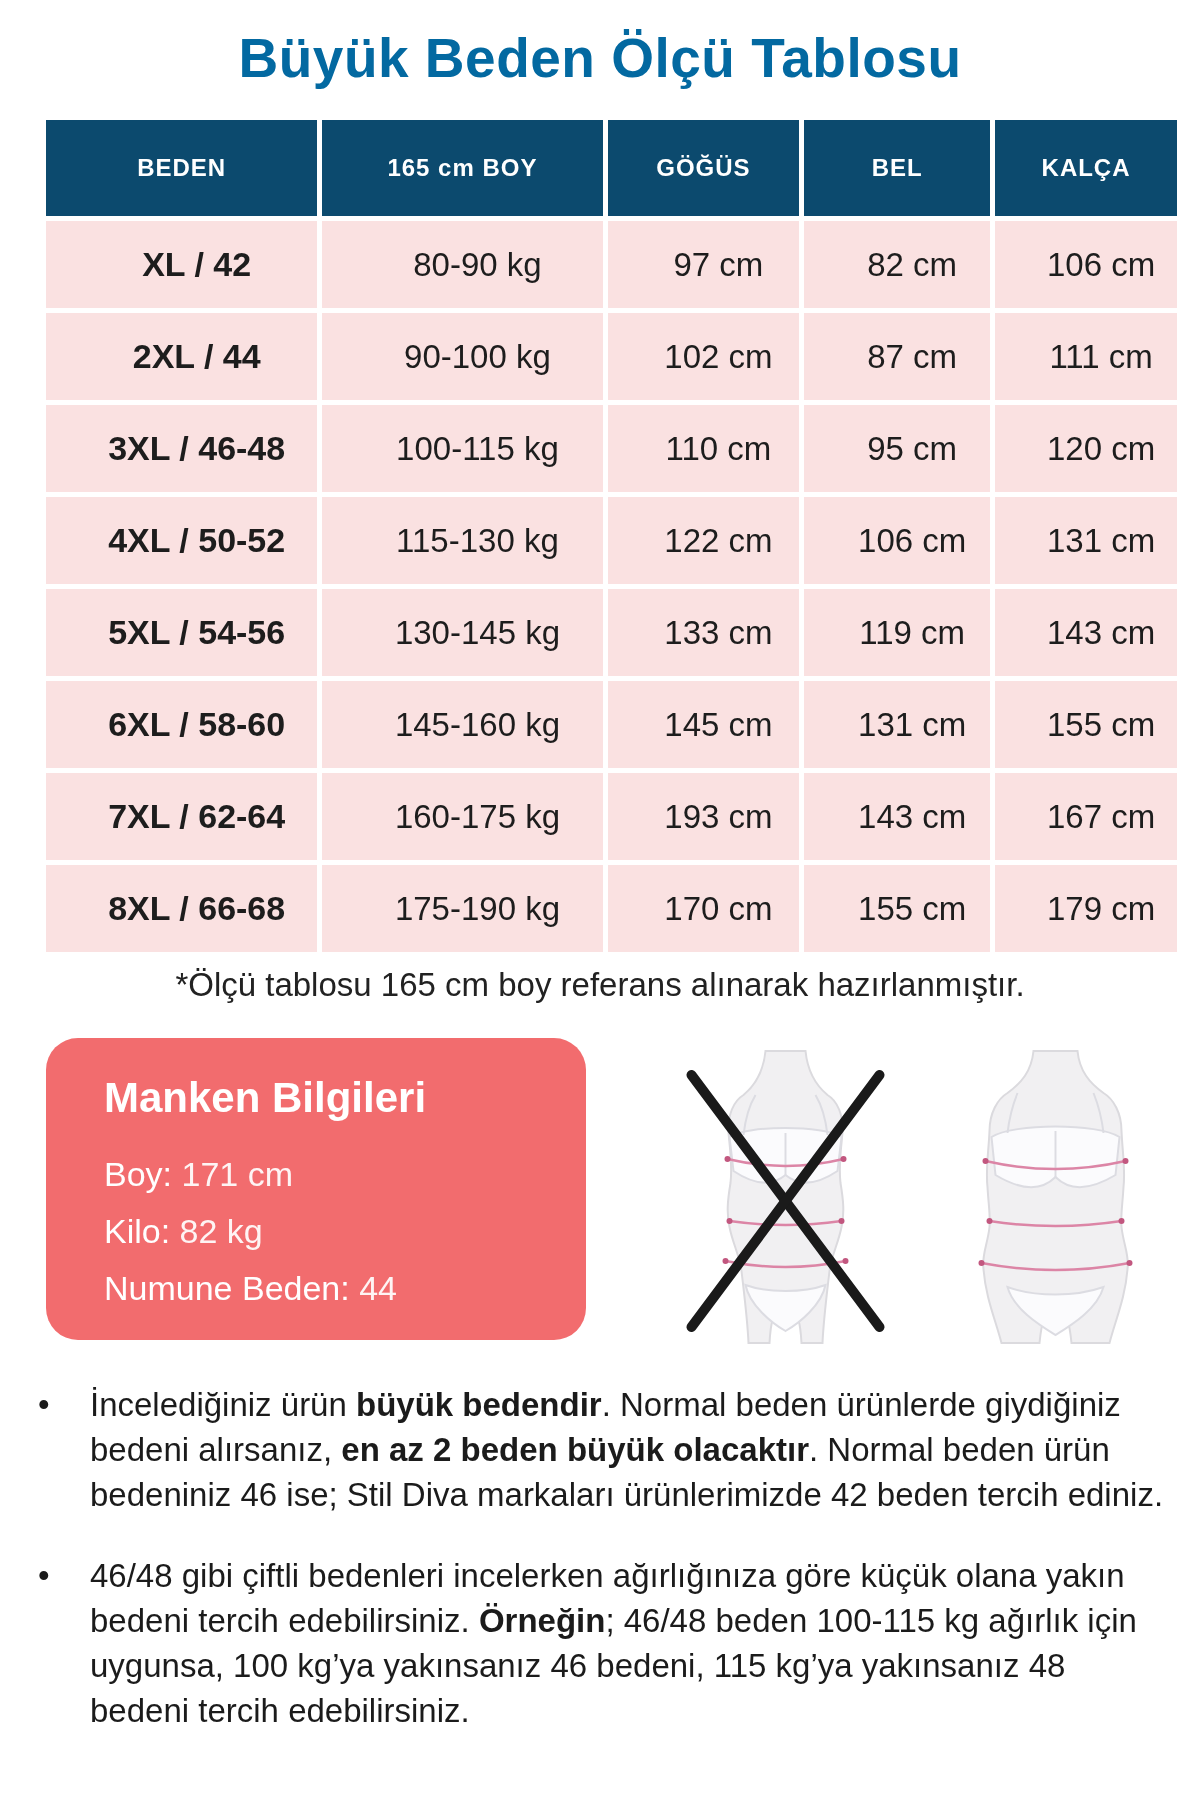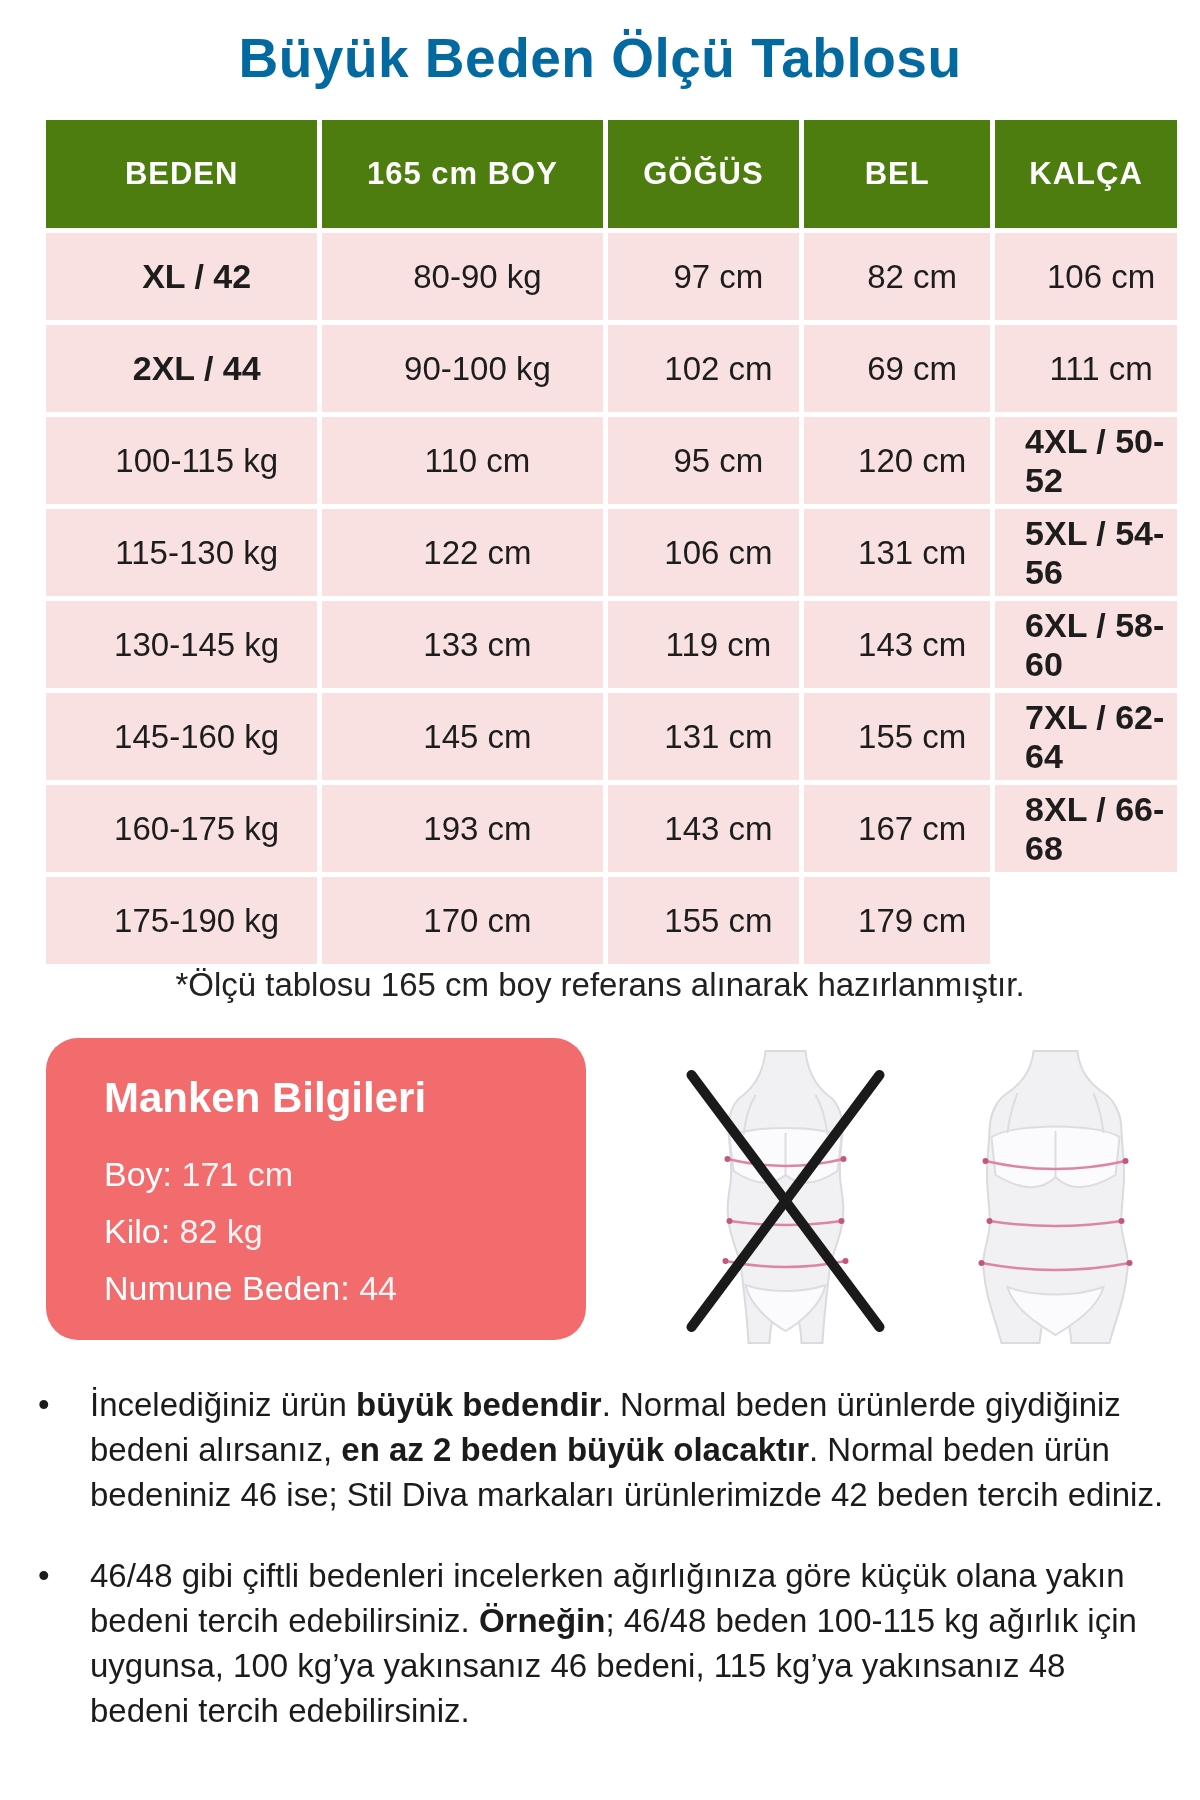--- a/index.html
+++ b/index.html
@@ -21,24 +21,24 @@
   }
   
   .table{
     position:absolute;left:46px;top:120px;width:1131px;
     display:grid;
     grid-template-columns:276fr 285fr 195fr 189fr 185fr;
     gap:5px;
     background:#ffffff;
   }
   .th{
-    background:#4d7c0f;color:#ffffff;
-    height:108px;
+    background:#0c4a6e;color:#ffffff;
+    height:96px;
     display:flex;align-items:center;justify-content:center;
-    font-size:31px;font-weight:bold;letter-spacing:1px;
+    font-size:24px;font-weight:bold;letter-spacing:1px;
   }
   .td{
     background:#fae1e1;color:#1d1d1d;
     height:87px;
     display:flex;align-items:center;justify-content:center;
     font-size:33px;
     padding-left:30px;
   }
   .td.size{font-weight:bold;font-size:34px;}
   
@@ -101,22 +101,23 @@
     <div class="th">KALÇA</div>
 
   <div class="td size">XL / 42</div>
       <div class="td">80-90 kg</div>
       <div class="td">97 cm</div>
       <div class="td">82 cm</div>
       <div class="td">106 cm</div>
       <div class="td size">2XL / 44</div>
       <div class="td">90-100 kg</div>
       <div class="td">102 cm</div>
-      <div class="td">69 cm</div>
+      <div class="td">87 cm</div>
       <div class="td">111 cm</div>
+      <div class="td size">3XL / 46-48</div>
       <div class="td">100-115 kg</div>
       <div class="td">110 cm</div>
       <div class="td">95 cm</div>
       <div class="td">120 cm</div>
       <div class="td size">4XL / 50-52</div>
       <div class="td">115-130 kg</div>
       <div class="td">122 cm</div>
       <div class="td">106 cm</div>
       <div class="td">131 cm</div>
       <div class="td size">5XL / 54-56</div>

